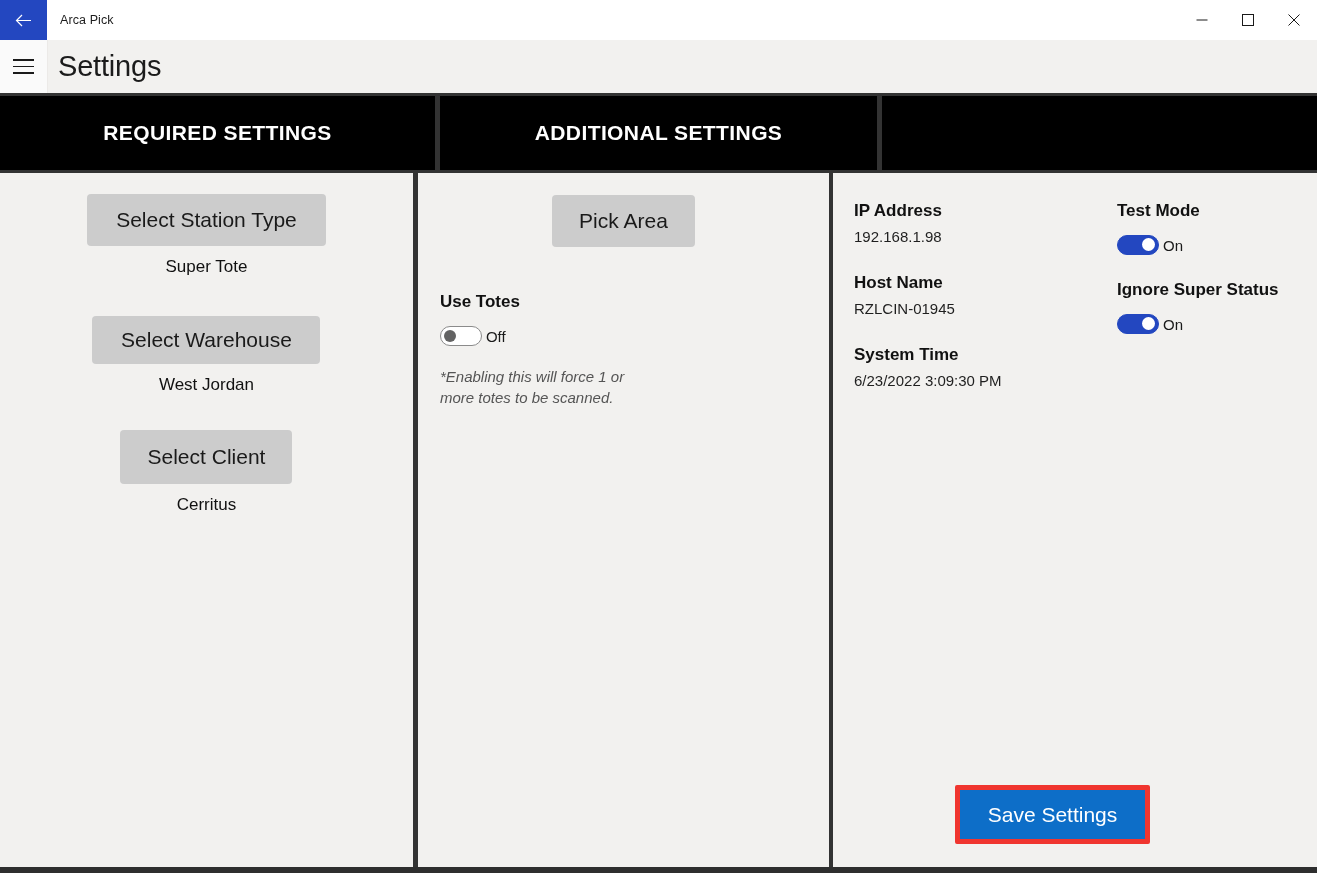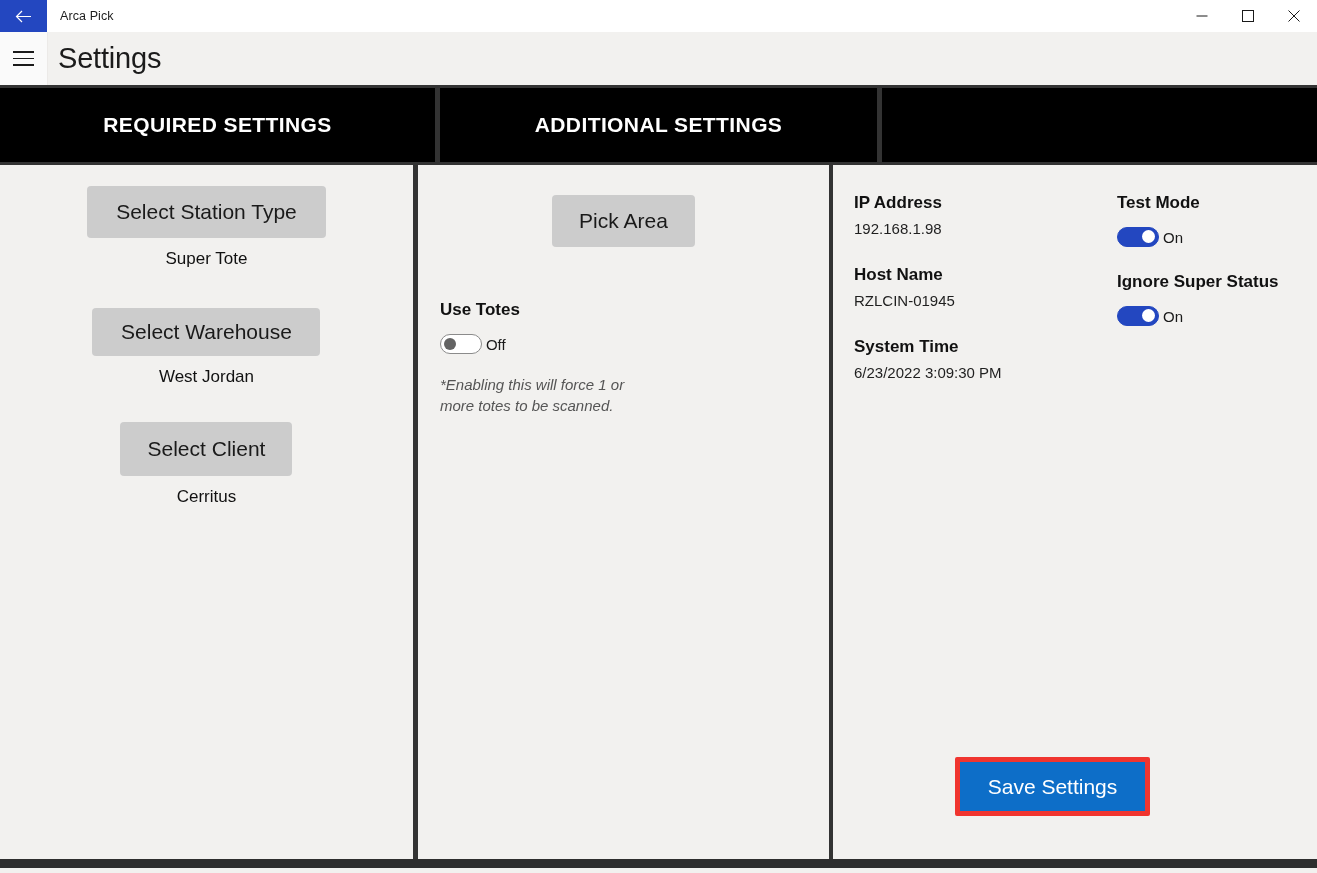--- a/index.html
+++ b/index.html
@@ -7,21 +7,21 @@
   html, body {
     width: 1317px;
     height: 873px;
     overflow: hidden;
     background: #f2f1ef;
     font-family: "Liberation Sans", sans-serif;
   }
 
   
   .titlebar {
-    height: 32px;
+    height: 40px;
     width: 100%;
     background: #ffffff;
     display: flex;
     align-items: stretch;
     position: relative;
   }
   .back-btn {
     width: 47px;
     background: #2347c0;
     display: flex;
@@ -149,21 +149,21 @@
   .b-warehouse { width: 228px; height: 48px; }
   .b-client    { width: 172px; height: 54px; }
   .gap-a { height: 39px; }
   .gap-b { height: 35px; }
 
   
   .col2-inner { padding-top: 22px; }
   .b-pickarea {
     width: 143px; height: 52px;
     display: block;
-    margin: 8px auto;
+    margin: 0 auto;
   }
   .c2-body { padding-left: 22px; padding-top: 45px; }
   .field-label {
     font-size: 17px;
     font-weight: bold;
     color: #111111;
   }
   .toggle-row {
     display: flex;
     align-items: center;
@@ -236,21 +236,21 @@
   .switch-label {
     font-size: 17px;
     font-weight: bold;
     color: #111111;
   }
 
   
   .save-wrap {
     position: absolute;
     left: 122px;
-    top: 592px;
+    top: 612px;
   }
   .save-highlight {
     border: 3px solid #f0352f;
     border-radius: 2px;
     padding: 2px;
     display: inline-block;
     background: #f0352f;
   }
   .save-btn {
     display: block;

